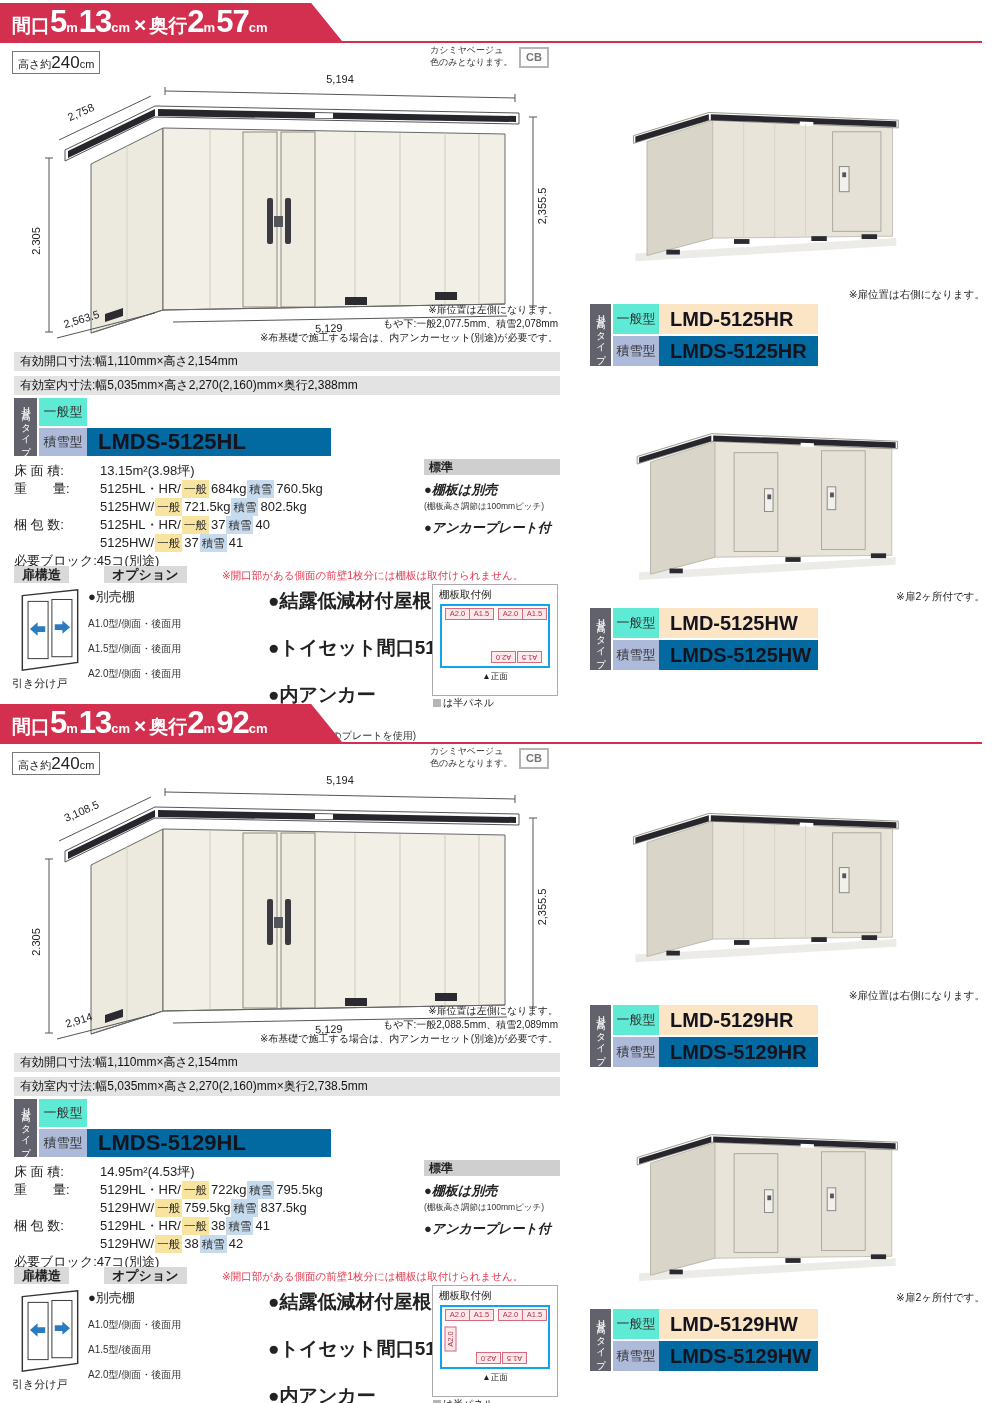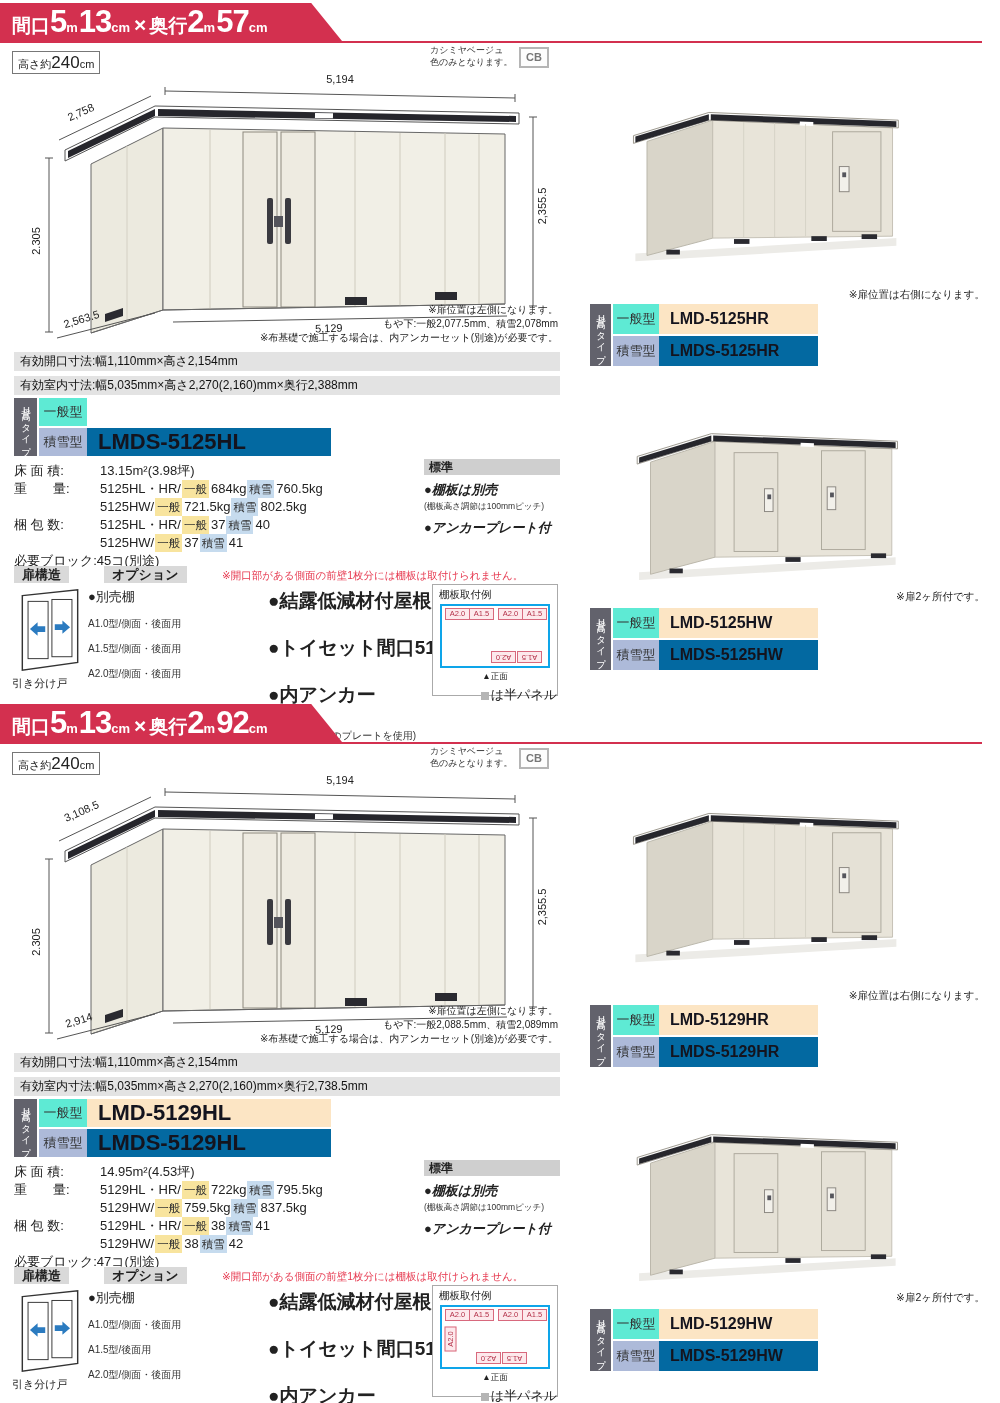--- a/index.html
+++ b/index.html
@@ -45,21 +45,21 @@
   .mname{font-weight:700;color:#14141e;padding-left:11px;white-space:nowrap;}
   .mrow.general .mlabel{background:#5eead4;}
   .mrow.general .mname{background:#fce5c4;}
   .mrow.snow .mlabel{background:#adbad9;}
   .mrow.snow .mname{background:#0369a1;}
   .mb-main .vtab{width:23px;height:58px;}
   .mb-main .mlabel{width:48px;height:28px;line-height:28px;}
   .mb-main .mname{width:233px;height:28px;line-height:28px;font-size:22px;}
   .mb-side .vtab{width:21px;height:62px;}
   .mb-side .mlabel{width:46px;height:30px;line-height:30px;}
-  .mb-side .mname{width:148px;height:30px;line-height:30px;font-size:16px;}
+  .mb-side .mname{width:148px;height:30px;line-height:30px;font-size:20px;}
 
   
   .specs{position:absolute;left:14px;top:462px;font-size:13px;line-height:18px;color:#222;white-space:nowrap;}
   .spec-label{display:inline-block;width:86px;}
   .indent{padding-left:86px;}
   .chip{display:inline-block;font-size:11.5px;padding:0 2px;margin:0 2px 0 1px;color:#333;}
   .chip.gen{background:#f8e49e;}
   .chip.snow{background:#c6dbee;}
 
   
@@ -86,21 +86,21 @@
   .shelf-title{position:absolute;left:6px;top:3px;font-size:10.5px;}
   .shelf-rect{position:absolute;left:7px;top:19px;width:110px;height:64px;border:2px solid #0ea5e9;box-sizing:border-box;}
   .slab{position:absolute;background:#fde9ec;border:1px solid #d8697d;color:#b33048;font-size:7.5px;
         width:23px;height:10px;line-height:9px;text-align:center;}
   .shelf-bottom{position:absolute;bottom:3px;display:flex;transform:rotate(180deg);}
   .shelf-bottom .slab{position:relative;margin-left:1px;}
   .sec1 .shelf-bottom{right:5px;}
   .sec2 .shelf-bottom{left:34px;}
   .shelf-leftlab{position:absolute;left:-4px;top:26px;transform:rotate(-90deg);}
   .shelf-front{position:absolute;left:0;right:0;top:86px;text-align:center;font-size:8.5px;}
-  .shelf-legend{position:absolute;left:0;right:0;top:101px;text-align:right;font-size:13px;}
+  .shelf-legend{position:absolute;left:0;right:0;top:111px;text-align:left;font-size:10px;}
   .swatch{display:inline-block;width:8px;height:8px;background:#b5b5b5;vertical-align:-1px;margin-right:2px;}
 
   
   .photo1{position:absolute;left:618px;top:88px;width:290px;height:190px;}
   .photo2{position:absolute;left:622px;top:408px;width:285px;height:190px;}
   .rnote1{position:absolute;right:15px;top:288px;font-size:10.5px;color:#222;}
   .rnote2{position:absolute;right:15px;top:590px;font-size:10.5px;color:#222;}
 </style>
 </head>
 <body>
@@ -403,21 +403,20 @@
     </div>
 
     <div class="dimrow" style="top:352px;">有効開口寸法:幅1,110mm×高さ2,154mm</div>
     <div class="dimrow" style="top:376px;">有効室内寸法:幅5,035mm×高さ2,270(2,160)mm×奥行2,738.5mm</div>
 
     <div class="model-block mb-main" style="left:14px;top:398px;">
       <div class="vtab">背高Hタイプ</div>
       <div class="mrows">
         <div class="mrow general">
           <span class="mlabel">一般型</span>
-          <span class="mname">LMD-5129HL</span>
         </div>
         <div class="mrow snow">
           <span class="mlabel">積雪型</span>
           <span class="mname">LMDS-5129HL</span>
         </div>
       </div>
     </div>
 
     <div class="specs">
       <div><span class="spec-label">床 面 積:</span><span>14.95m²(4.53坪)</span></div>

